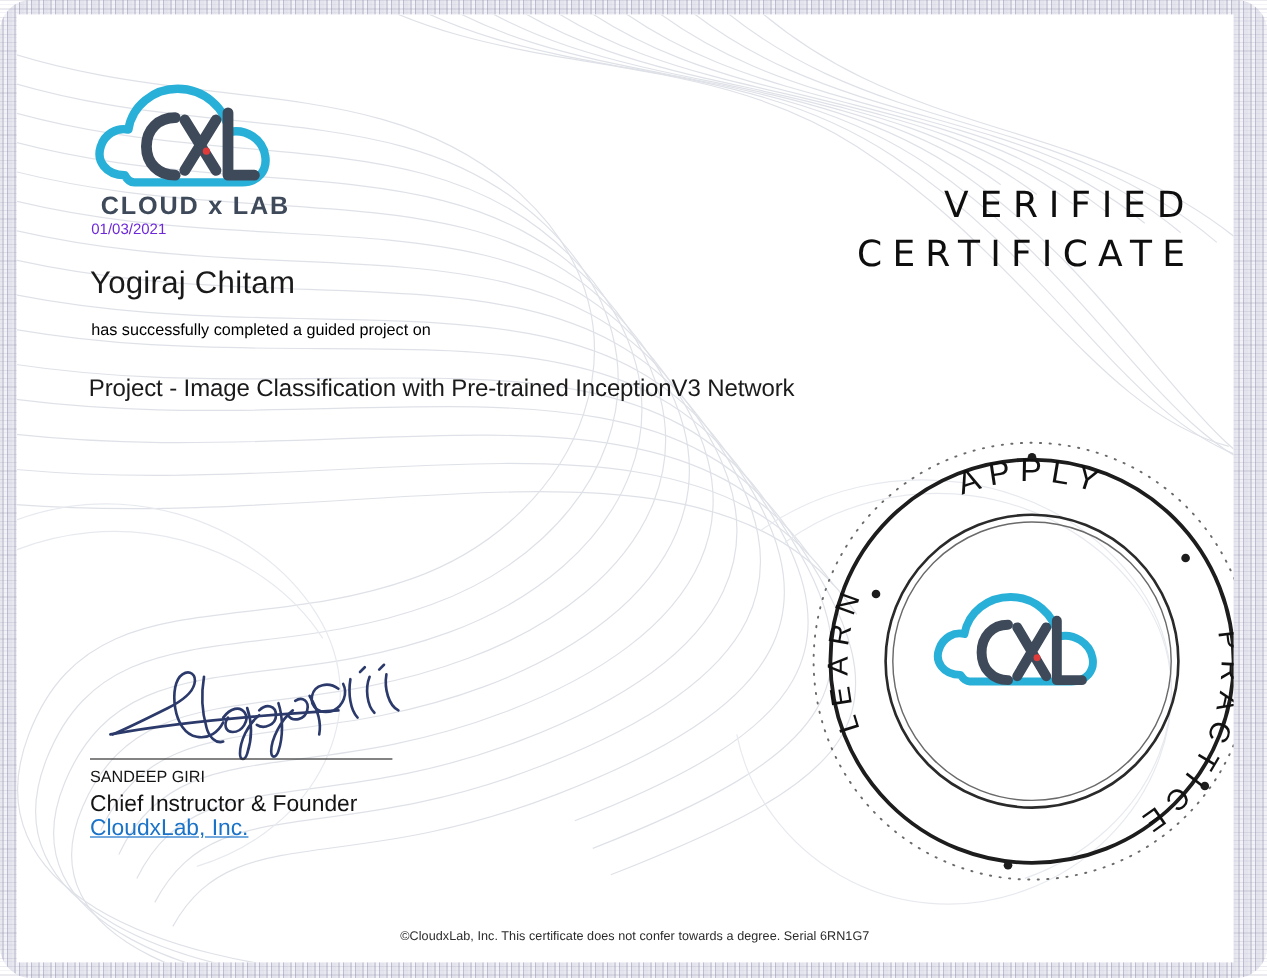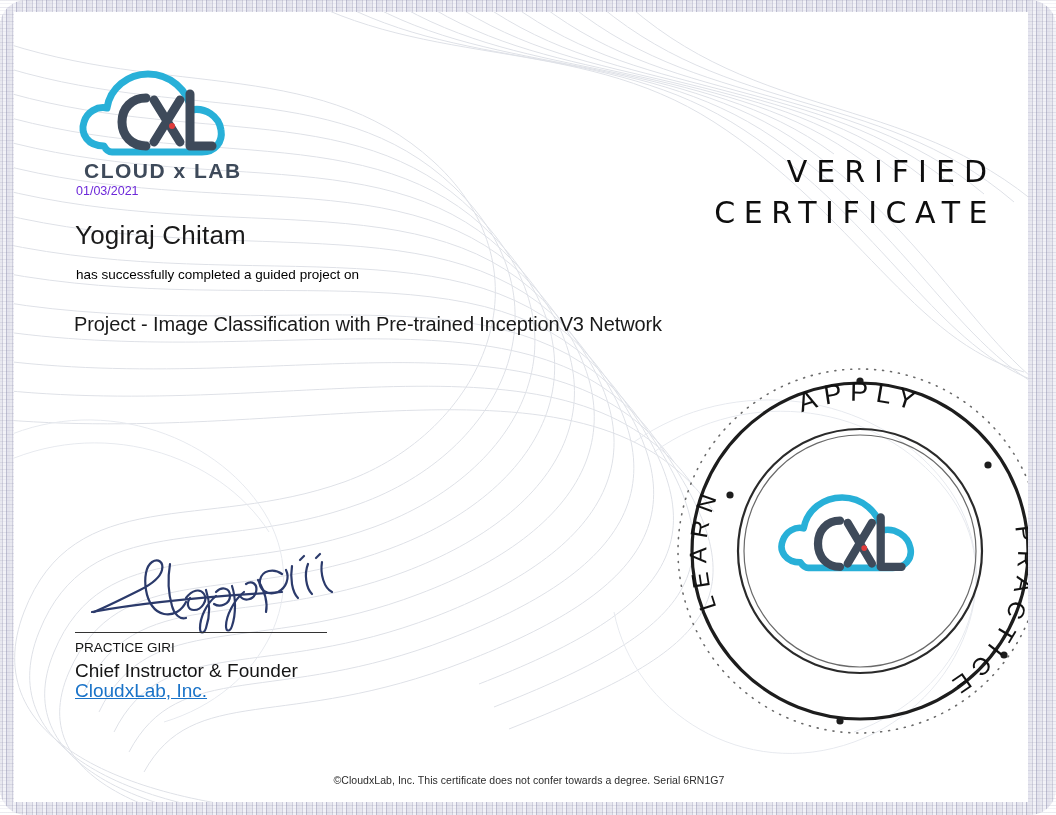--- a/index.html
+++ b/index.html
@@ -265,21 +265,21 @@
         <path d="M6,72 C60,62 130,56 196,52"></path>
         <path d="M196,34 C188,28 176,30 174,40 C172,50 182,56 192,52 C200,48 204,38 200,30"></path>
         <path d="M206,26 C204,38 206,52 212,58"></path>
         <path d="M214,20 L218,16"></path>
         <path d="M222,24 C218,34 220,48 226,54"></path>
         <path d="M230,18 L234,14"></path>
         <path d="M236,22 C234,34 238,48 246,52"></path>
       </g>
     </svg>
     <div class="sig-rule"></div>
-    <div class="sig-name">PRACTICE GIRI</div>
+    <div class="sig-name">SANDEEP GIRI</div>
     <div class="sig-role">Chief Instructor &amp; Founder</div>
     <a class="sig-company" href="#">CloudxLab, Inc.</a>
 
     <svg class="seal" viewBox="0 0 392 392" xmlns="http://www.w3.org/2000/svg">
       <defs>
         <path id="arcTop" d="M 46,196 A 150,150 0 0 1 346,196"></path>
         <path id="arcRight" d="M 330,120 A 150,150 0 0 1 228,349"></path>
         <path id="arcLeft" d="M 60,268 A 150,150 0 0 1 64,120"></path>
       </defs>
 

